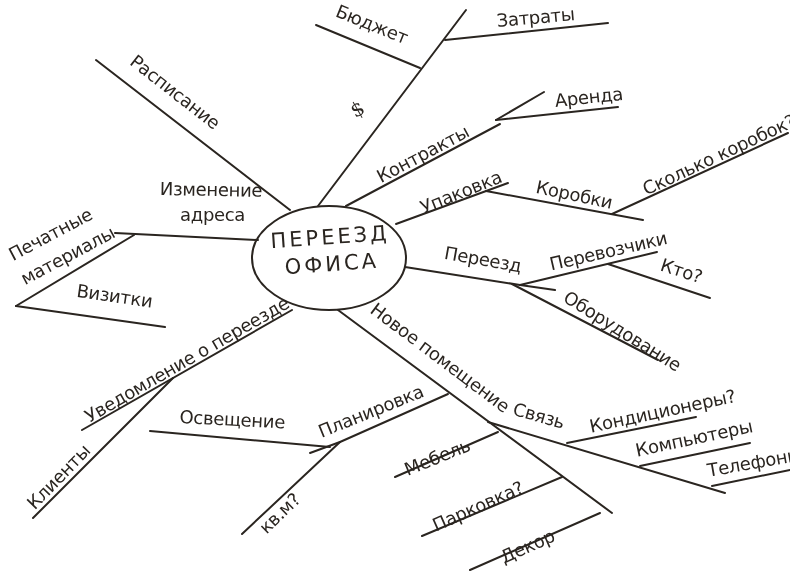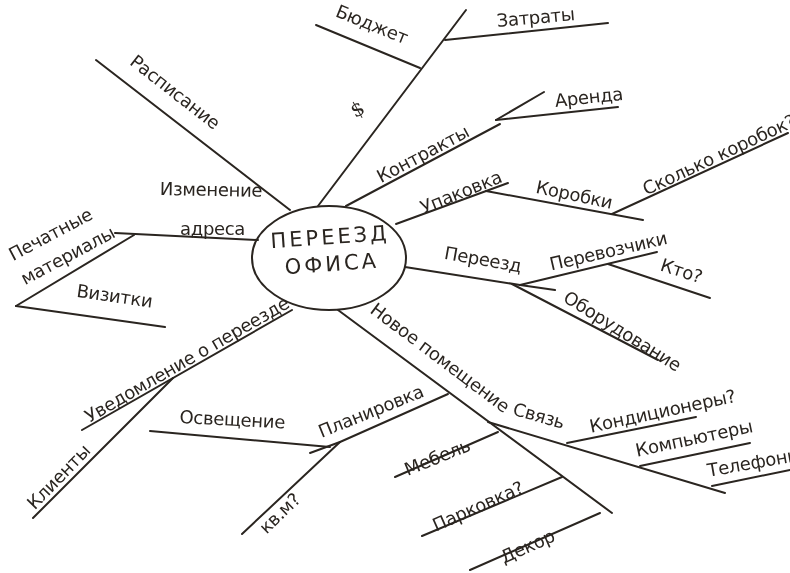--- a/index.html
+++ b/index.html
@@ -101,21 +101,21 @@
   <div class="lbl" style="left:340px; top:2px; transform:rotate(22deg);">Бюджет</div>
   <div class="lbl" style="left:496px; top:12px; transform:rotate(-5deg);">Затраты</div>
   <div class="lbl" style="left:138px; top:52px; transform:rotate(38deg);">Расписание</div>
   <div class="lbl" style="left:374px; top:170px; transform:rotate(-28deg);">Контракты</div>
   <div class="lbl" style="left:554px; top:92px; transform:rotate(-6deg);">Аренда</div>
   <div class="lbl" style="left:418px; top:200px; transform:rotate(-22deg);">Упаковка</div>
   <div class="lbl" style="left:538px; top:178px; transform:rotate(12deg);">Коробки</div>
   <div class="lbl" style="left:640px; top:182px; transform:rotate(-25deg);">Сколько коробок?</div>
 
   <div class="lbl" style="left:160px; top:180px; transform:rotate(1deg);">Изменение</div>
-  <div class="lbl" style="left:180px; top:220px; transform:rotate(0deg);">адреса</div>
+  <div class="lbl" style="left:180px; top:206px; transform:rotate(0deg);">адреса</div>
   <div class="lbl" style="left:6px; top:248px; transform:rotate(-28deg);">Печатные</div>
   <div class="lbl" style="left:18px; top:272px; transform:rotate(-28deg);">материалы</div>
   <div class="lbl" style="left:78px; top:282px; transform:rotate(8deg);">Визитки</div>
 
   <div class="lbl" style="left:446px; top:244px; transform:rotate(10deg);">Переезд</div>
   <div class="lbl" style="left:548px; top:256px; transform:rotate(-13deg);">Перевозчики</div>
   <div class="lbl" style="left:664px; top:256px; transform:rotate(18deg);">Кто?</div>
   <div class="lbl" style="left:570px; top:288px; transform:rotate(32deg);">Оборудование</div>
 
   <div class="lbl" style="left:82px; top:410px; transform:rotate(-30deg);">Уведомление о переезде</div>

